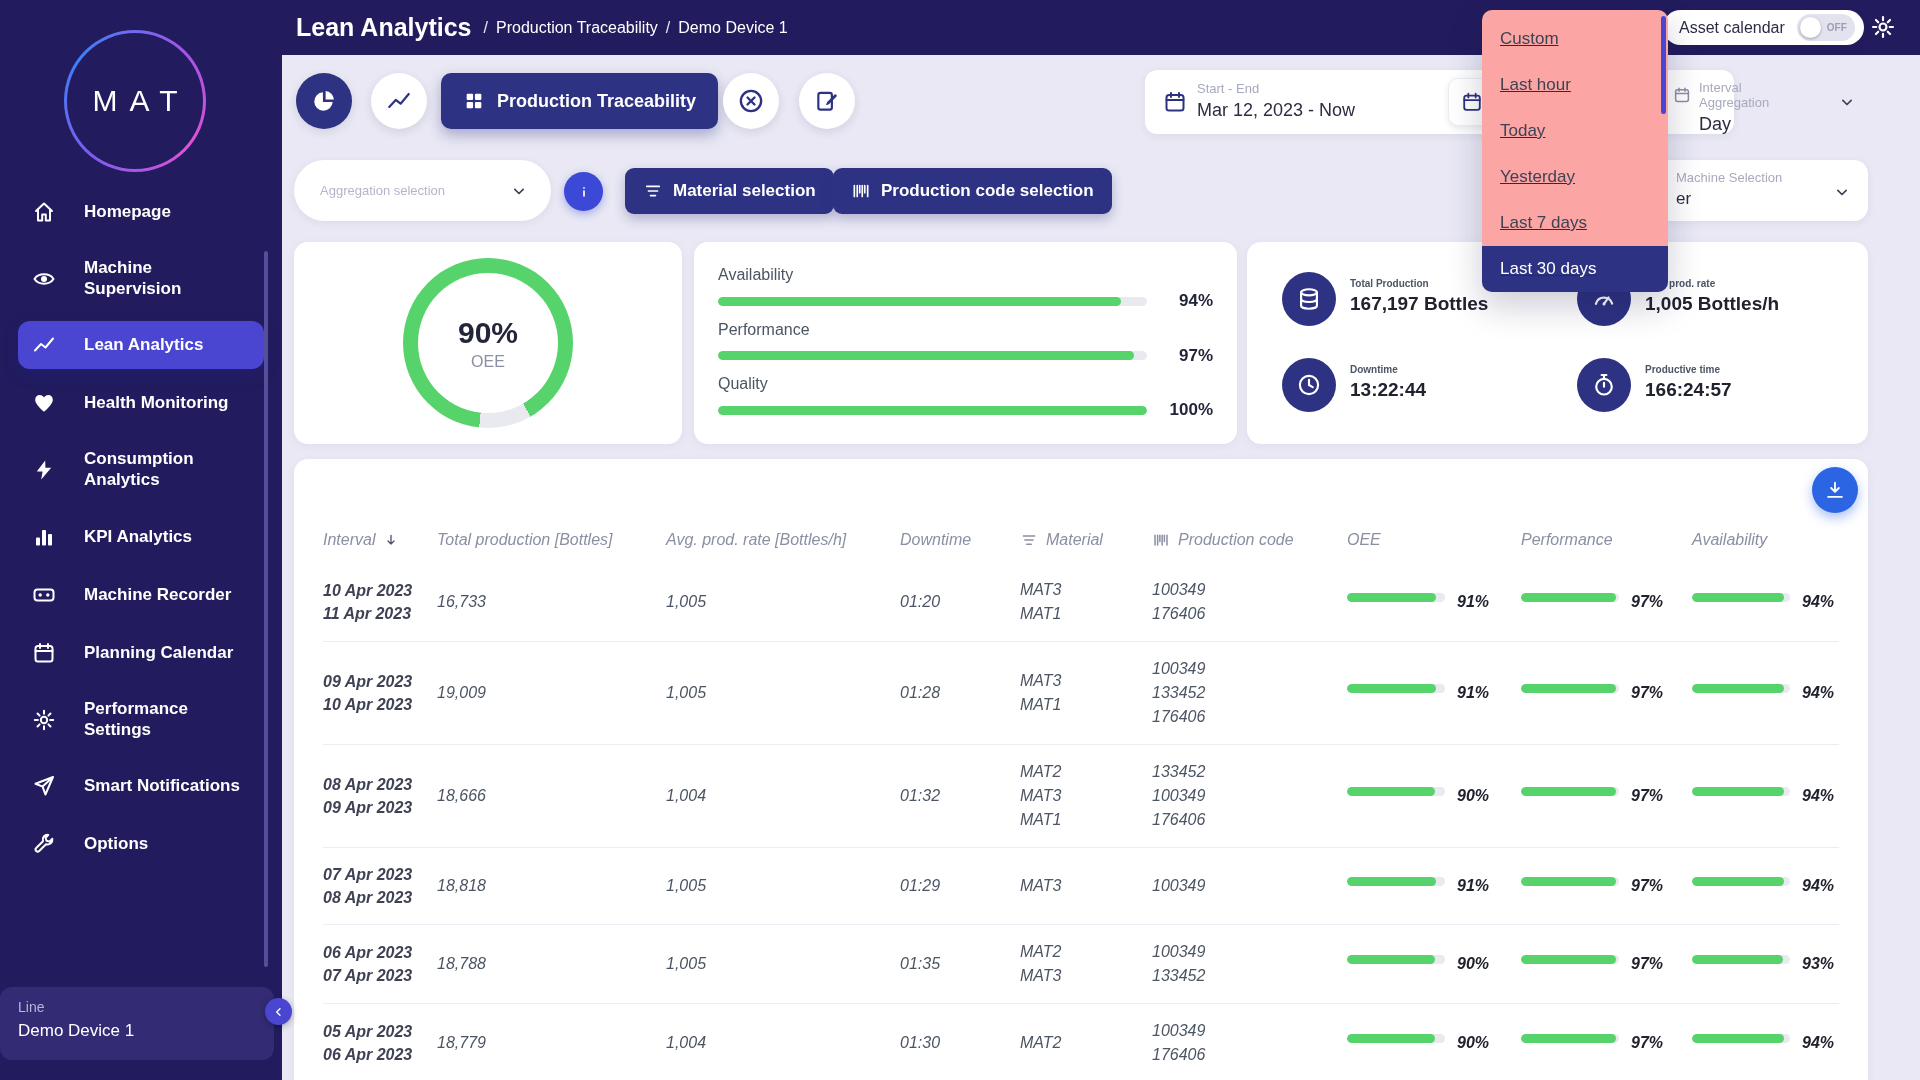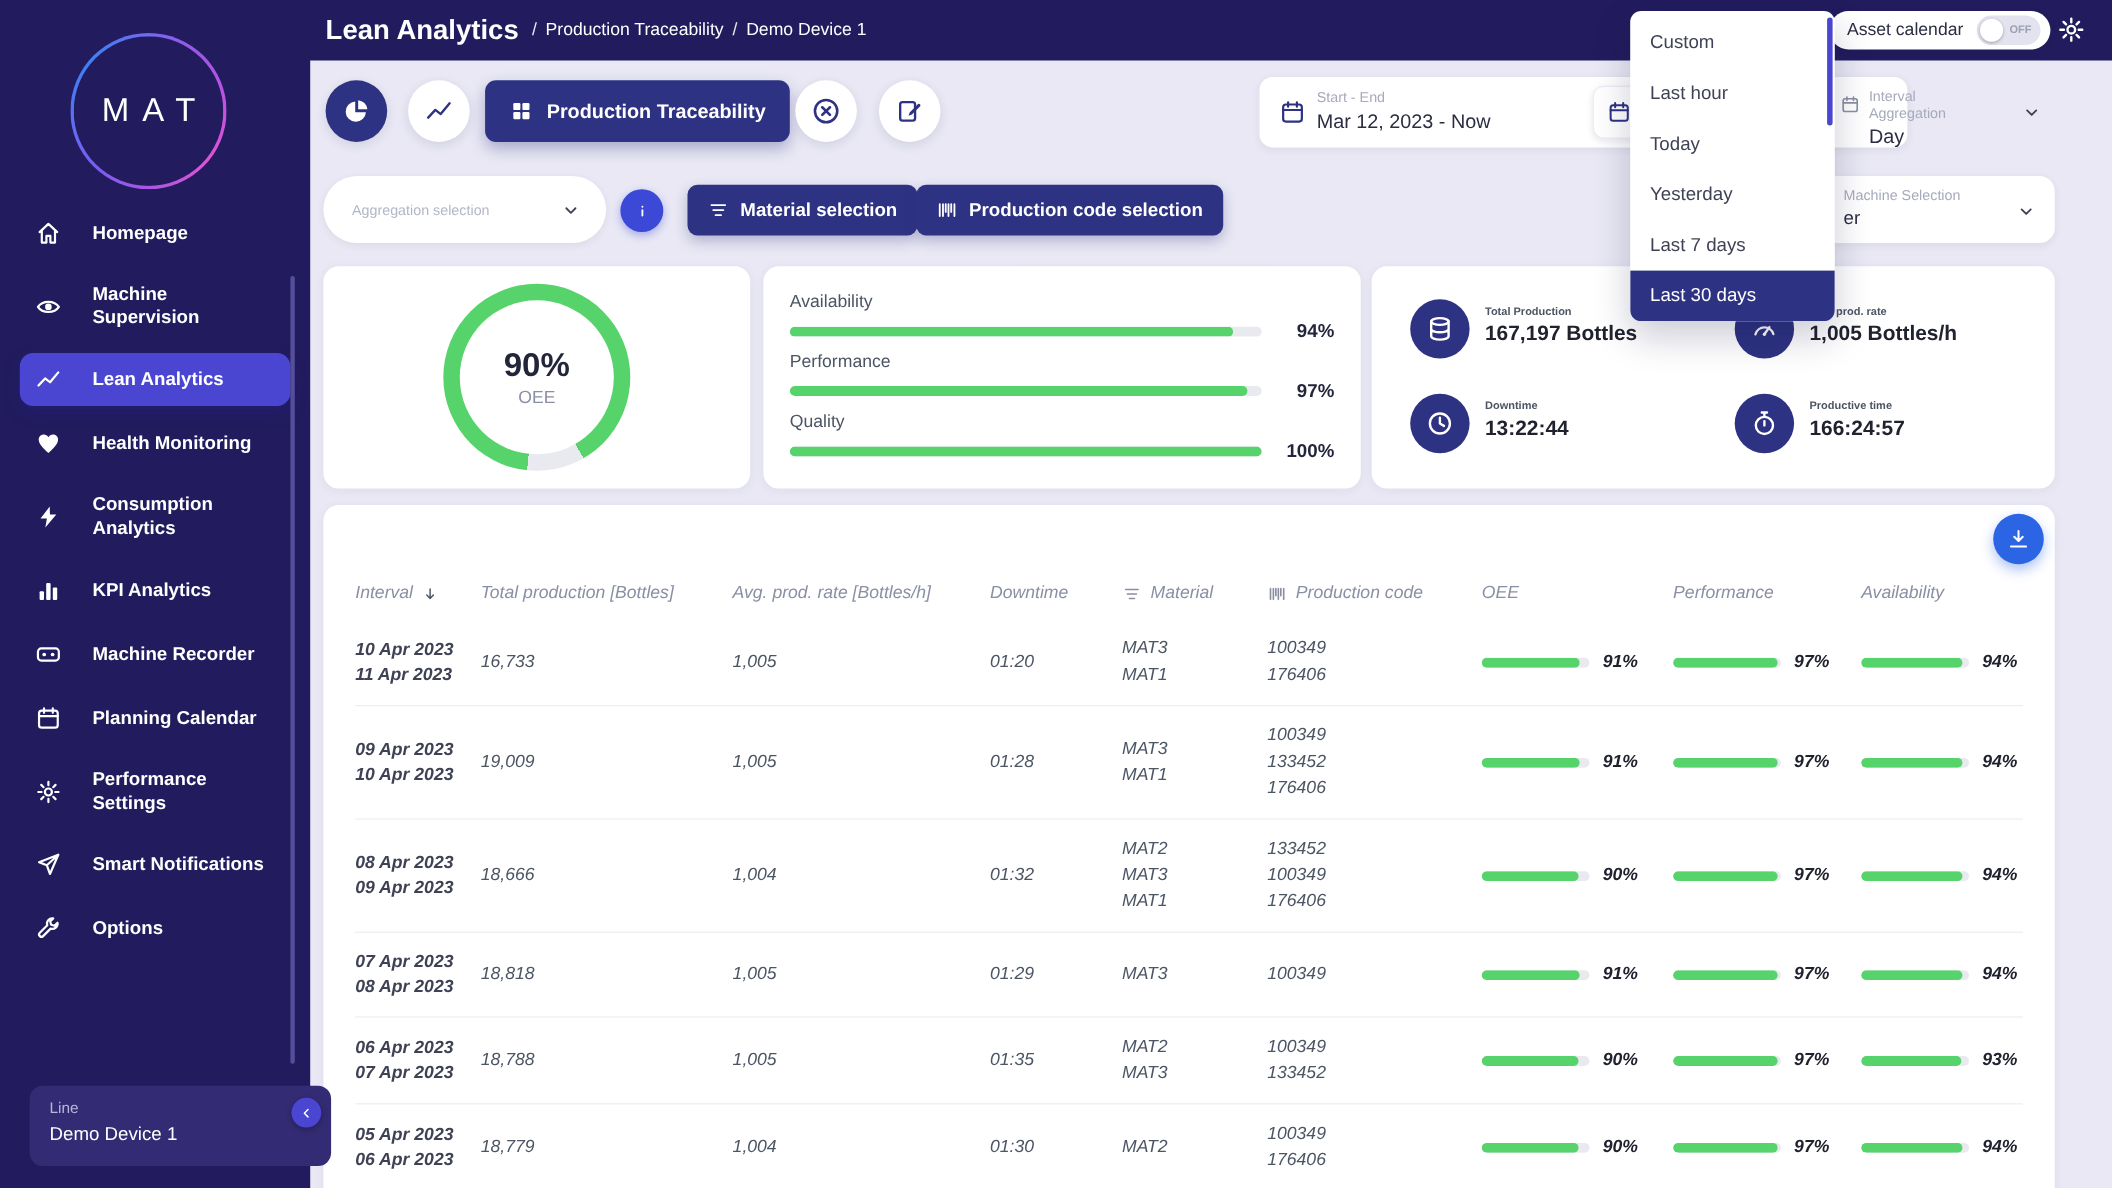--- a/index.html
+++ b/index.html
@@ -34,21 +34,21 @@
           border:3px solid transparent;
           background:linear-gradient(#221c5e,#221c5e) padding-box,
                      conic-gradient(from 130deg,#e052d4,#7b5cf0,#3b82f6,#9f55e8,#e052d4) border-box;
           display:flex; align-items:center; justify-content:center; }
   .logo span { color:#fff; font-size:30px; letter-spacing:12px; padding-left:12px; }
   .nav { position:absolute; left:0; top:188px; width:282px; display:flex; flex-direction:column; gap:10px; padding:0 18px; }
   .nav-item { display:flex; align-items:center; gap:28px; padding:12px 14px; border-radius:12px; color:#fff; cursor:pointer; }
   .nav-item.active { background:#4b46d2; box-shadow:0 6px 14px rgba(30,30,120,.45); }
   .nav-label { font-size:17px; font-weight:bold; line-height:1.22; max-width:172px; }
   .side-scroll { position:absolute; left:264px; top:251px; width:4px; height:716px; background:#554e9b; border-radius:2px; }
-  .side-footer { position:absolute; left:27px; top:987px; width:274px; height:73px; background:#332c74;
+  .side-footer { position:absolute; left:0; top:987px; width:274px; height:73px; background:#332c74;
                  border-radius:12px; padding:12px 18px; }
   .sf-label { font-size:14px; color:#b9b6d9; }
   .sf-value { font-size:17px; color:#fff; margin-top:6px; }
   .collapse-btn { position:absolute; left:265px; top:998px; width:27px; height:27px; border-radius:50%;
                   background:#4b46d2; color:#fff; display:flex; align-items:center; justify-content:center;
                   z-index:6; box-shadow:0 2px 6px rgba(0,0,0,.3); cursor:pointer; }
 
   
   .btn-circle { position:absolute; top:73px; width:56px; height:56px; border-radius:50%;
                 display:flex; align-items:center; justify-content:center;
@@ -89,22 +89,22 @@
               box-shadow:0 5px 12px rgba(45,50,130,.30); cursor:pointer; }
   #btn-material { left:625px; }
   #btn-prodcode { left:833px; }
   .machine-select { position:absolute; left:1656px; top:160px; width:212px; height:61px; background:#fff;
                     border-radius:14px; box-shadow:0 2px 8px rgba(40,40,90,.07); padding:10px 20px; cursor:pointer; }
   .ms-label { font-size:13px; color:#a7aabc; }
   .ms-value { font-size:17px; color:#2b2d42; margin-top:4px; }
   .ms-chevron { position:absolute; right:16px; top:22px; color:#3f4254; }
 
   
-  .dropdown { position:absolute; left:1482px; top:10px; width:186px; background:#ffffff; border-radius:10px;
-              box-shadow:0 14px 34px rgba(25,25,70,.22); z-index:50; padding-top:6px; overflow:hidden; }
+  .dropdown { position:absolute; left:1482px; top:10px; width:186px; background:#fca5a5; border-radius:10px;
+              box-shadow:0 14px 34px rgba(25,25,70,.22); z-index:50; padding-top:6px; overflow:hidden;text-decoration:underline; }
   .dd-item { padding:13px 18px; font-size:17px; color:#3f4254; cursor:pointer; }
   .dd-item.selected { background:#2d3282; color:#fff; }
   .dd-scroll { position:absolute; right:2px; top:6px; width:5px; height:98px; border-radius:3px; background:#4b46d2; }
 
   
   .card { position:absolute; background:#fff; border-radius:14px; box-shadow:0 2px 10px rgba(40,40,90,.05); }
   #card-gauge { left:294px; top:242px; width:388px; height:202px; display:flex; align-items:center; justify-content:center; }
   .gauge { width:170px; height:170px; border-radius:50%; position:relative; }
   .gauge::after { content:""; position:absolute; inset:15px; background:#fff; border-radius:50%; }
   .gauge-text { position:absolute; inset:0; display:flex; flex-direction:column; align-items:center;
@@ -135,21 +135,21 @@
                   box-shadow:0 5px 12px rgba(43,101,227,.4); cursor:pointer; }
   .thead, .tr { display:grid;
     grid-template-columns:114px 229px 234px 120px 132px 195px 174px 171px 147px; align-items:center;font-style:italic; }
   .thead { margin-top:72px; color:#8a8fa3; font-size:16px; padding-bottom:14px; }
   .th { display:flex; align-items:center; gap:8px; cursor:pointer; }
   .th .icon { color:#8a8fa3; }
   .th .sort { color:#4b5563; }
   .tr { padding:15px 0; border-bottom:1px solid #ececf4; font-size:16px; color:#4b5563; cursor:pointer; }
   .td.interval { font-weight:bold; color:#3f4254; line-height:1.45; }
   .td.lines { line-height:1.5; }
-  .td.pct { display:flex; align-items:center; }
+  .td.pct { display:flex; }
   .mini-track { display:inline-block; width:98px; height:9px; background:#e9e9f0; border-radius:5px; overflow:hidden; }
   .pct-val { margin-left:12px; font-weight:bold; color:#20222e; }
 </style>
 </head>
 <body>
 
 <aside class="sidebar">
   <div class="logo">
     <span>MAT</span>
   </div>

